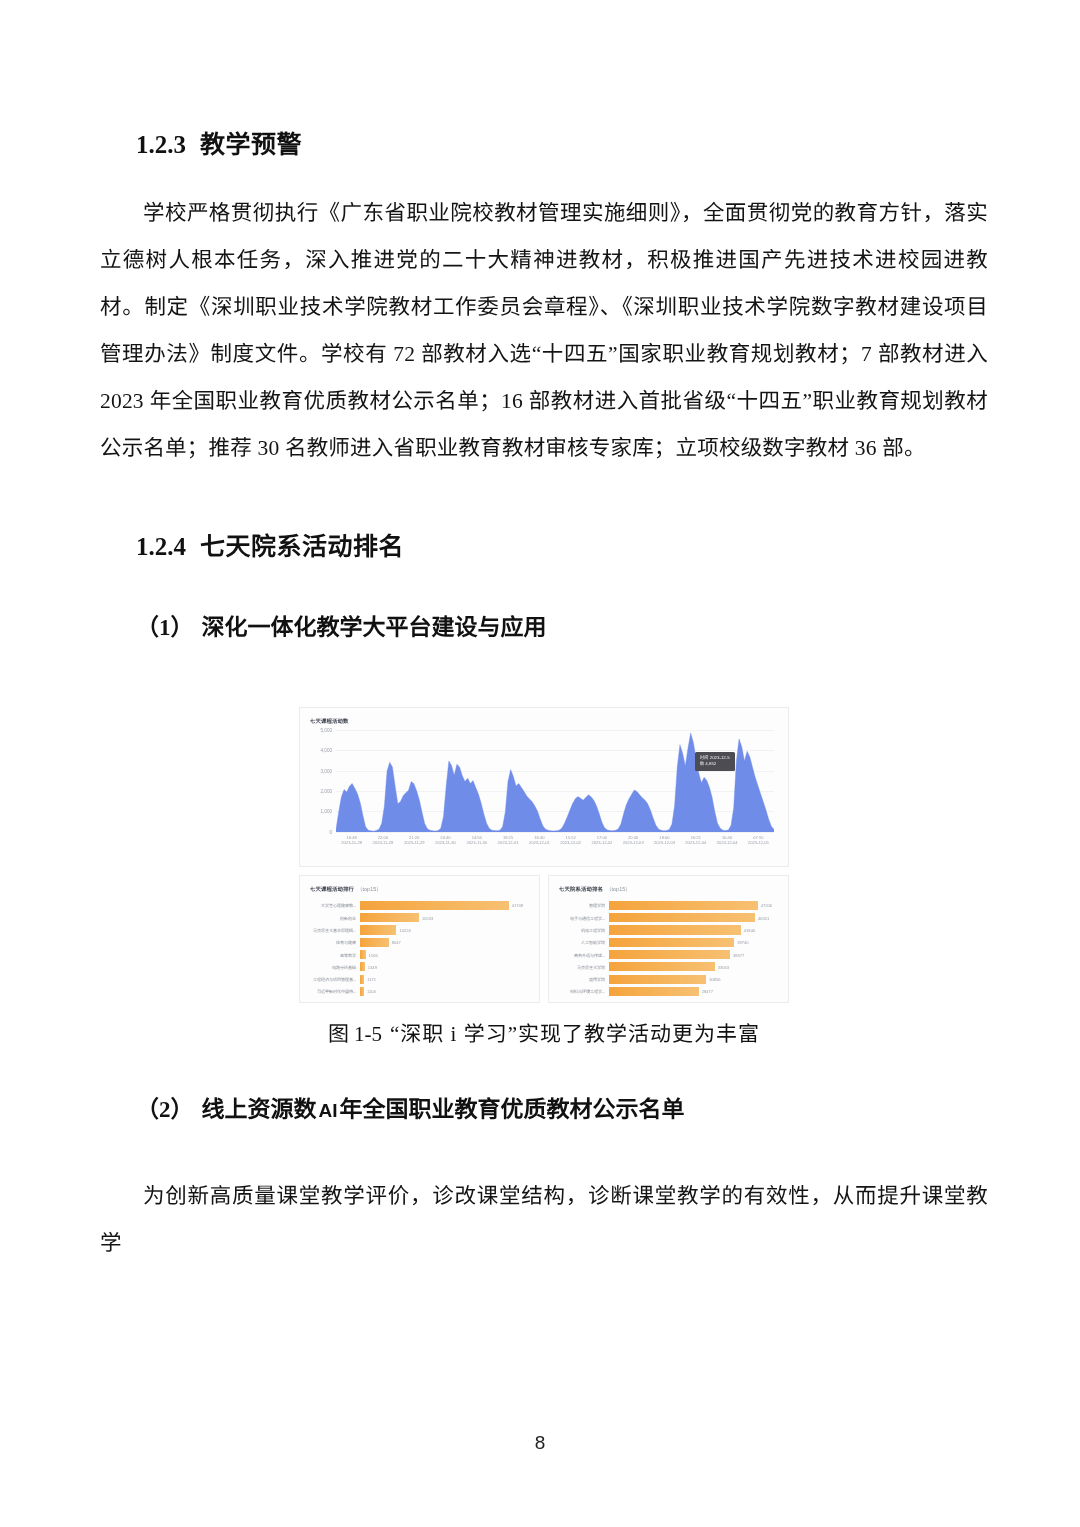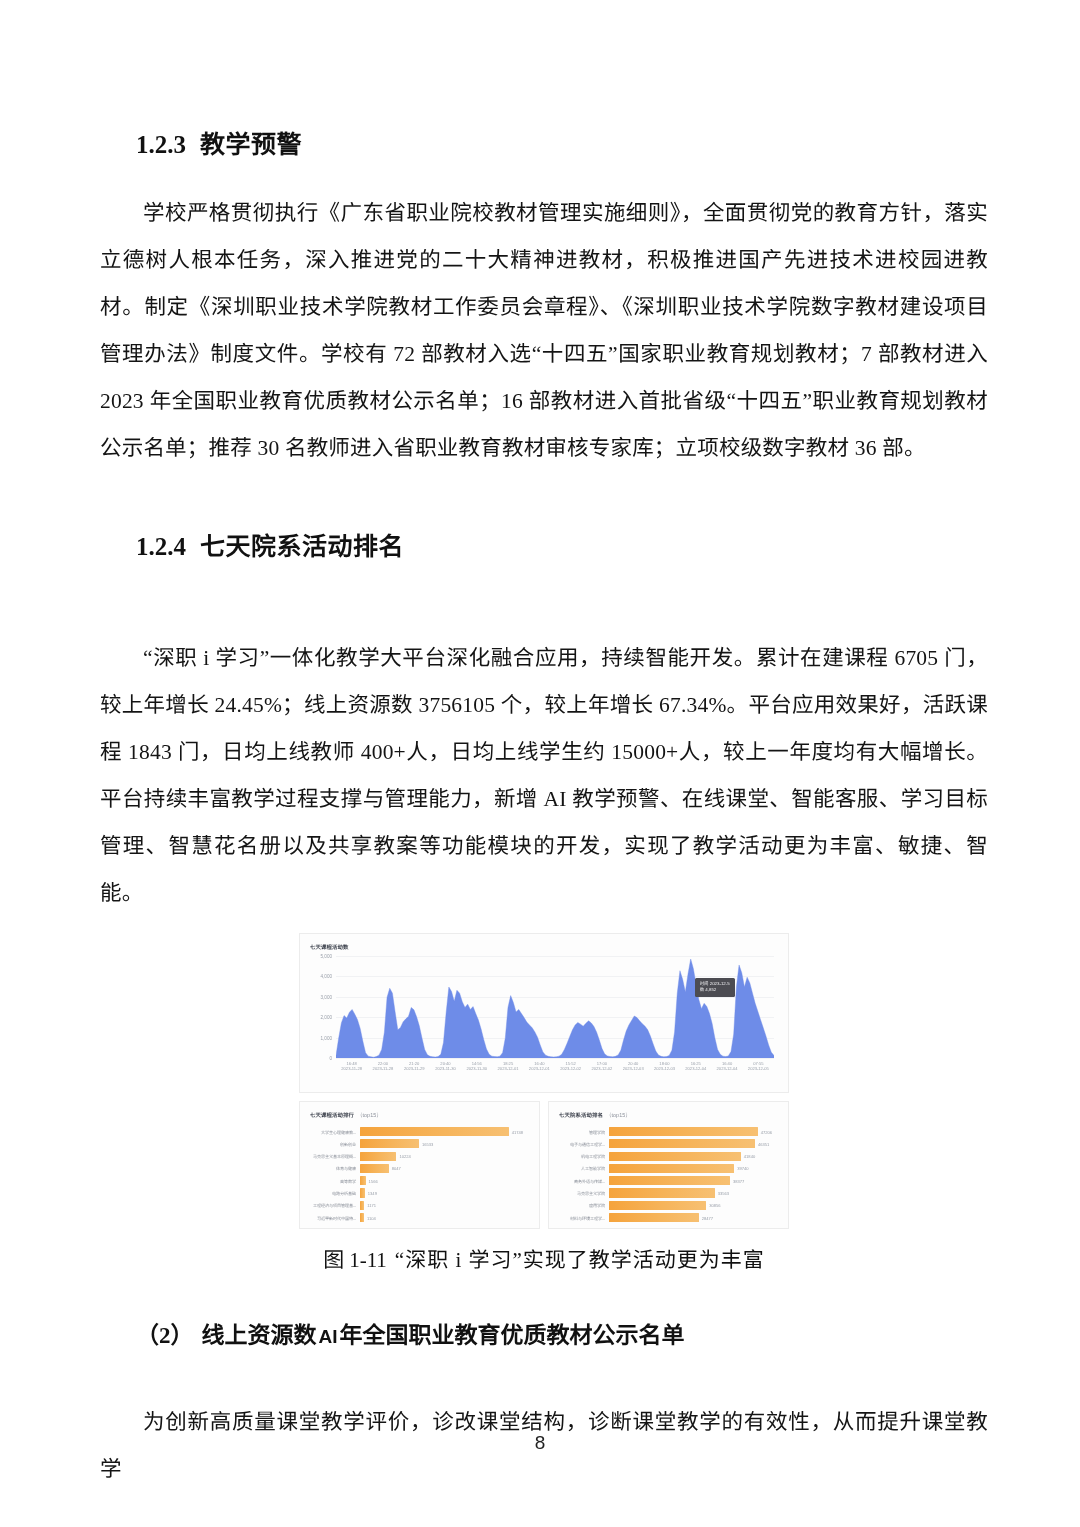--- a/index.html
+++ b/index.html
@@ -269,24 +269,26 @@
     <p class="para">学校严格贯彻执行《广东省职业院校教材管理实施细则》，全面贯彻党的教育方针，落实立德树人根本任务，深入推进党的二十大精神进教材，积极推进国产先进技术进校园进教材。制定《深圳职业技术学院教材工作委员会章程》、《深圳职业技术学院数字教材建设项目管理办法》制度文件。学校有 72 部教材入选“十四五”国家职业教育规划教材；7 部教材进入 2023 年全国职业教育优质教材公示名单；16 部教材进入首批省级“十四五”职业教育规划教材公示名单；推荐 30 名教师进入省职业教育教材审核专家库；立项校级数字教材 36 部。</p>
 
     <div class="spacer-md"></div>
 
     <h3 class="h3">
       <span class="num">1.2.4</span><span>七天院系活动排名</span>
     </h3>
 
     <div class="spacer-sm"></div>
 
+    <h4 class="h4">
+      <span class="paren">（1）</span><span>深化一体化教学大平台建设与应用</span>
+    </h4>
 
     <div class="spacer-sm"></div>
 
-    <p class="para tight">“深职 i 学习”一体化教学大平台深化融合应用，持续智能开发。累计在建课程 6705 门，较上年增长 24.45%；线上资源数 3756105 个，较上年增长 67.34%。平台应用效果好，活跃课程 1843 门，日均上线教师 400+人，日均上线学生约 15000+人，较上一年度均有大幅增长。平台持续丰富教学过程支撑与管理能力，新增 AI 教学预警、在线课堂、智能客服、学习目标管理、智慧花名册以及共享教案等功能模块的开发，实现了教学活动更为丰富、敏捷、智能。</p>
 
     <div class="figure">
       <div class="fig-shell">
 
         <div class="card" id="area-card">
           <div class="card-title">七天课程活动数</div>
           <div id="area-plot-wrap">
             <div id="area-grid">
                 <div class="gridline" style="top: 102px; left: 26px; right: 2px;"></div>
                 <div class="gridline" style="top: 81.6px; left: 26px; right: 2px;"></div>
@@ -498,21 +500,21 @@
                     <span class="bar-val" style="left: 53.086%;">28477</span>
                   </div>
                 </div>
               </div>
           </div>
 
         </div>
       </div>
 
       <div class="fig-caption">
-        <span>图</span><span class="cnum">1-11</span><span>“深职 i 学习”实现了教学活动更为丰富</span>
+        <span>图</span><span class="cnum">1-5</span><span>“深职 i 学习”实现了教学活动更为丰富</span>
       </div>
     </div>
 
     <div class="spacer-lg"></div>
 
     <h4 class="h4">
       <span class="paren">（2）</span><span>线上资源数</span><span class="lat">AI</span><span>年全国职业教育优质教材公示名单</span>
     </h4>
 
     <div class="spacer-sm"></div>

